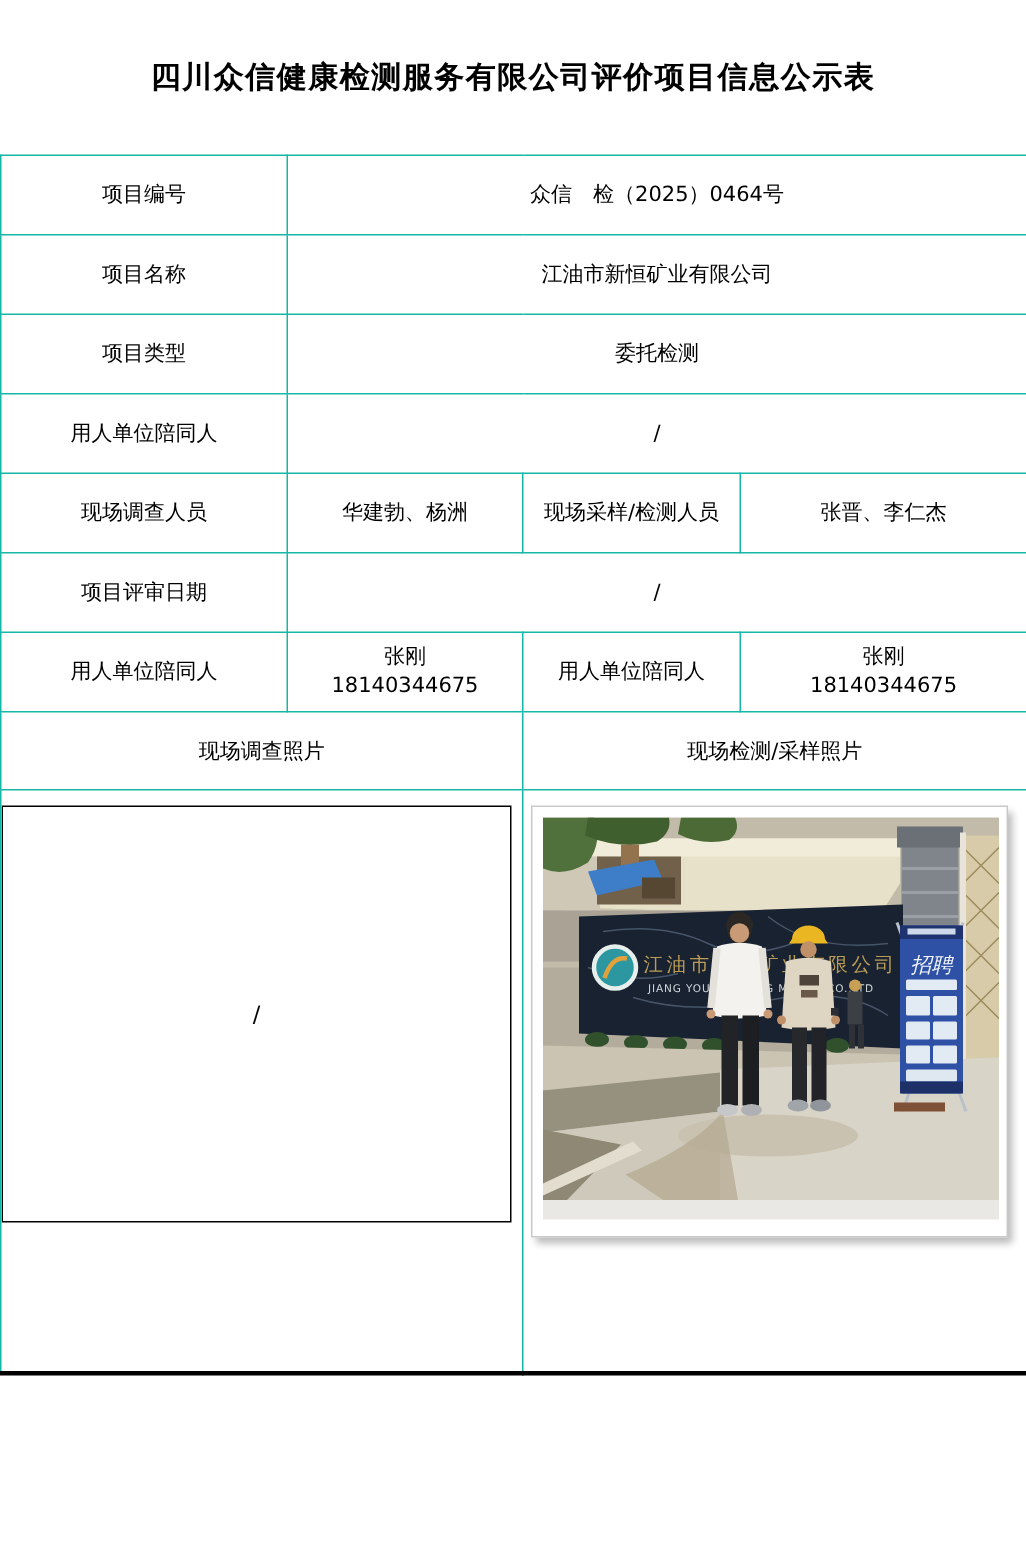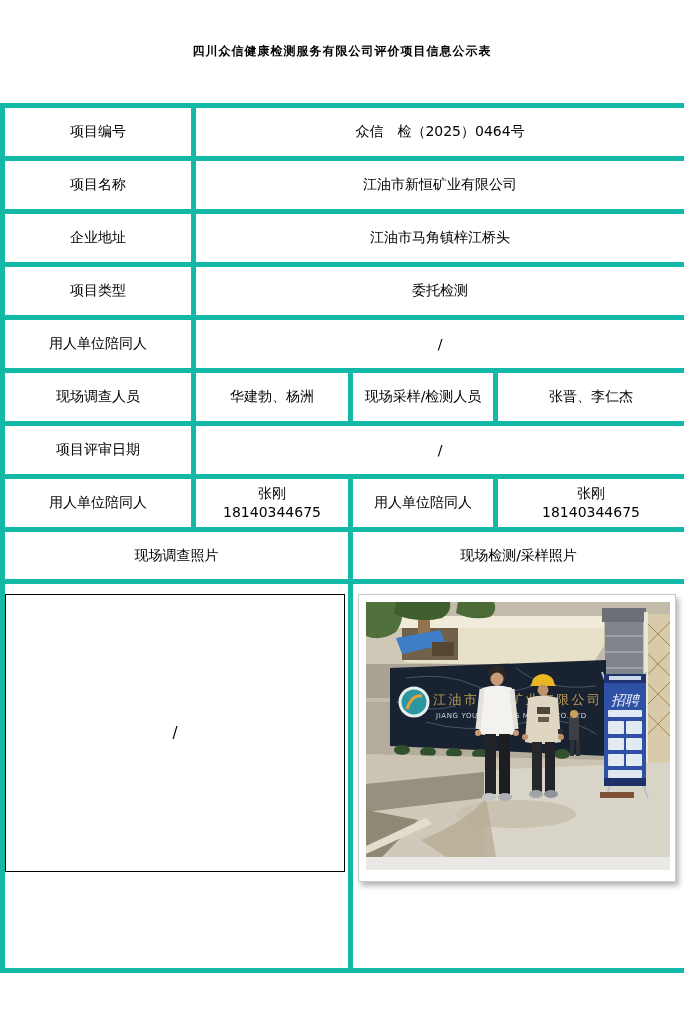--- a/index.html
+++ b/index.html
@@ -7,28 +7,28 @@
   body {
     width:684px; height:1028px;
     position:relative; overflow:hidden;
     font-family:"DejaVu Sans","Liberation Sans",sans-serif;
     color:#000;
   }
   .title-block {
     height:103px; display:flex; align-items:center; justify-content:center;
   }
   .title-block h1 {
-    font-size:12px; font-weight:bold; letter-spacing:1px; text-align:center;
+    font-size:20px; font-weight:bold; letter-spacing:1px; text-align:center;
   }
   table.main {
     border-collapse:collapse; table-layout:fixed; width:684px;
     border:1px solid #000; border-bottom:3px solid #000;
   }
   table.main td {
-    border:5px solid #14b8a6; text-align:center; vertical-align:middle;
+    border:1px solid #14b8a6; text-align:center; vertical-align:middle;
     font-size:14px; padding:0; overflow:hidden;
   }
   tr.r  { height:53px; }
   tr.rh { height:52px;margin-left:15px; }
   tr.photos { height:389px; }
   td.photo-cell { position:relative; vertical-align:top; }
   .two-line span { display:block; line-height:19px; }
   
   .ph-box {
     position:absolute; left:0; top:10px; width:340px; height:278px;
@@ -60,24 +60,20 @@
       <col style="width:191px">
   </colgroup>
   <tbody>
     <tr class="r">
       <td>项目编号</td>
       <td colspan="3">众信　检（2025）0464号</td>
     </tr>
     <tr class="r">
       <td>项目名称</td>
       <td colspan="3">江油市新恒矿业有限公司</td>
-    </tr>
-    <tr class="r">
-      <td>企业地址</td>
-      <td colspan="3">江油市马角镇梓江桥头</td>
     </tr>
     <tr class="r">
       <td>项目类型</td>
       <td colspan="3">委托检测</td>
     </tr>
     <tr class="r">
       <td>用人单位陪同人</td>
       <td colspan="3">/</td>
     </tr>
     <tr class="r">

